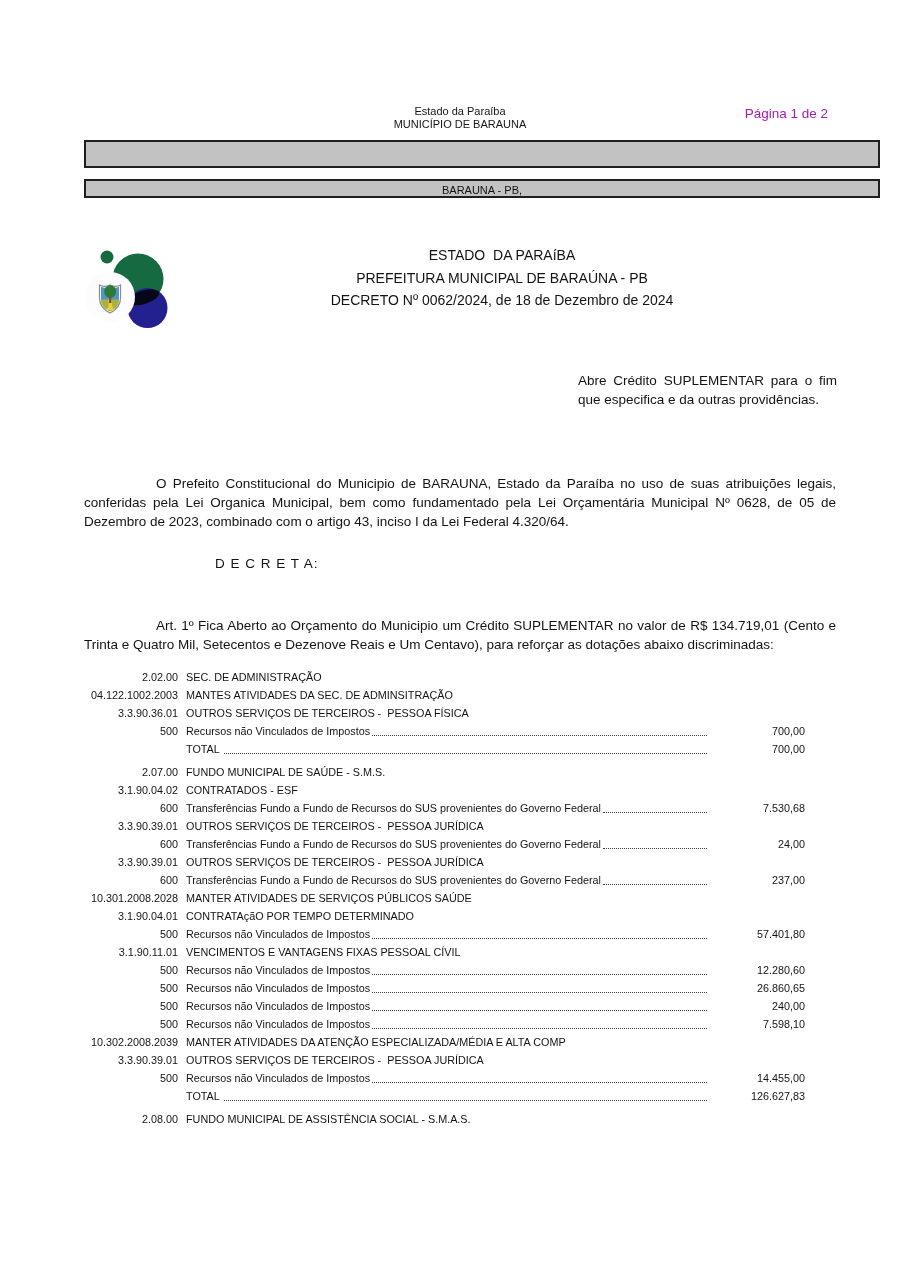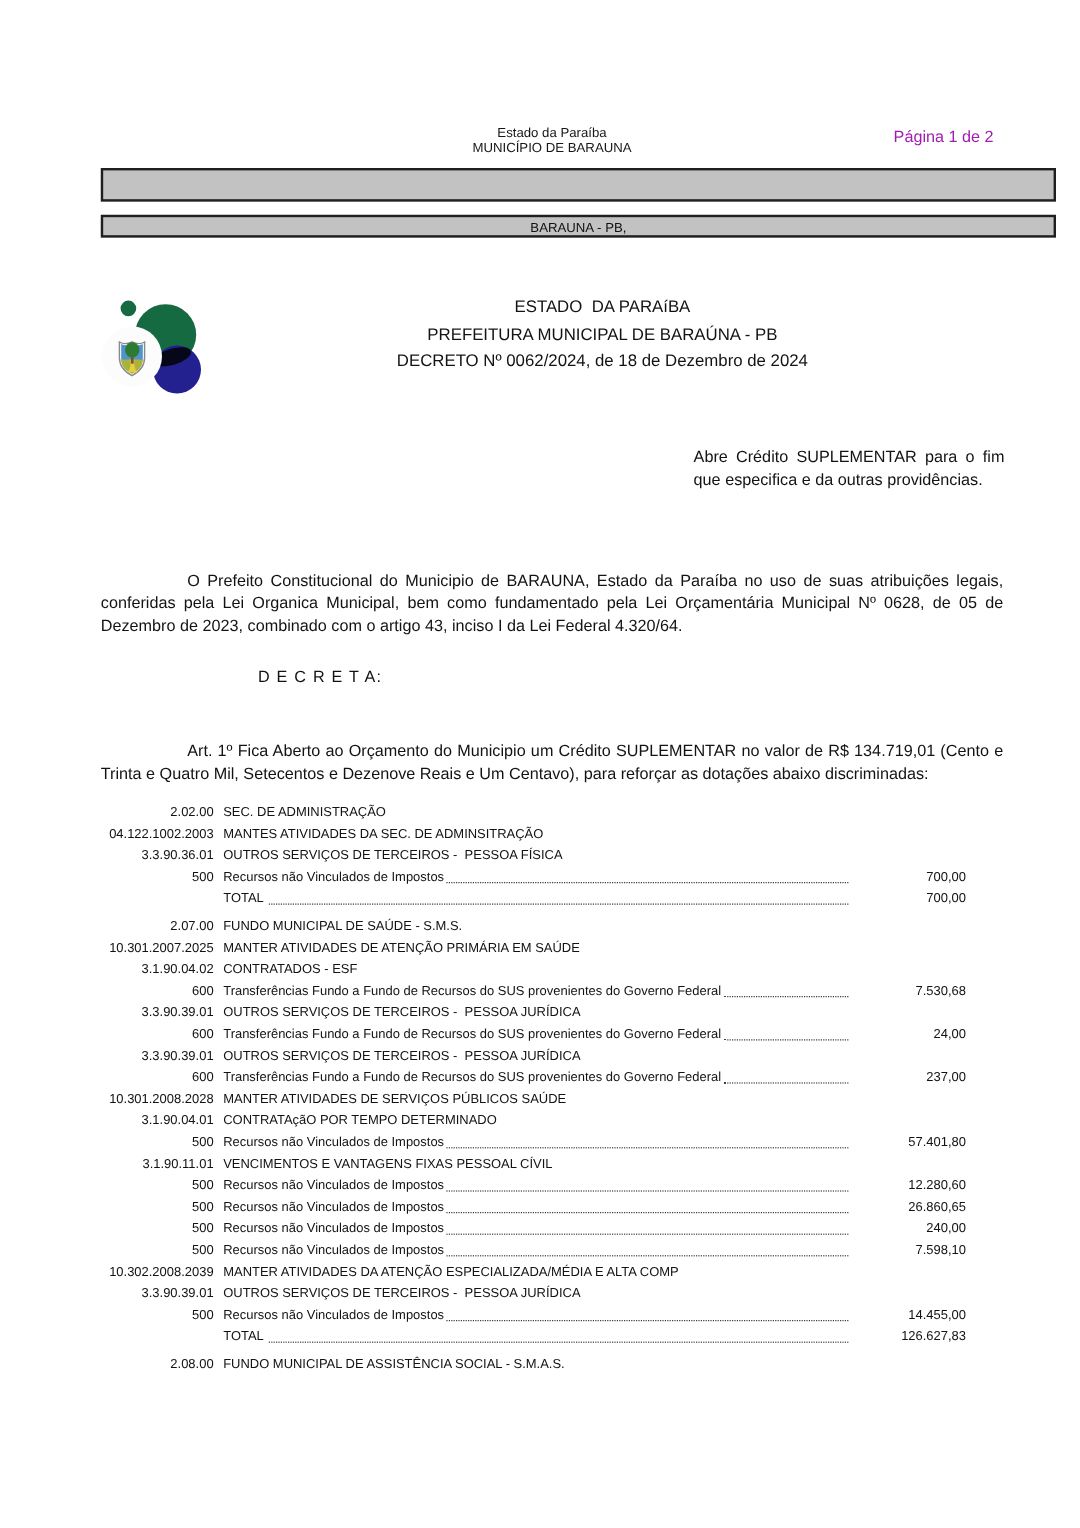--- a/index.html
+++ b/index.html
@@ -144,24 +144,20 @@
       <div class="trow total">
         <span class="tcode"></span>
         <span class="tdesc">TOTAL </span>
         <span class="leader"></span>
         <span class="tvalue">700,00</span>
       </div>
       <div class="trow unit">
         <span class="tcode">2.07.00</span>
         <span class="tdesc">FUNDO MUNICIPAL DE SAÚDE - S.M.S.</span>
       </div>
-      <div class="trow action">
-        <span class="tcode">10.301.2007.2025</span>
-        <span class="tdesc">MANTER ATIVIDADES DE ATENÇÃO PRIMÁRIA EM SAÚDE</span>
-      </div>
       <div class="trow element">
         <span class="tcode">3.1.90.04.02</span>
         <span class="tdesc">CONTRATADOS - ESF</span>
       </div>
       <div class="trow source">
         <span class="tcode">600</span>
         <span class="tdesc">Transferências Fundo a Fundo de Recursos do SUS provenientes do Governo Federal</span>
         <span class="leader"></span>
         <span class="tvalue">7.530,68</span>
       </div>

